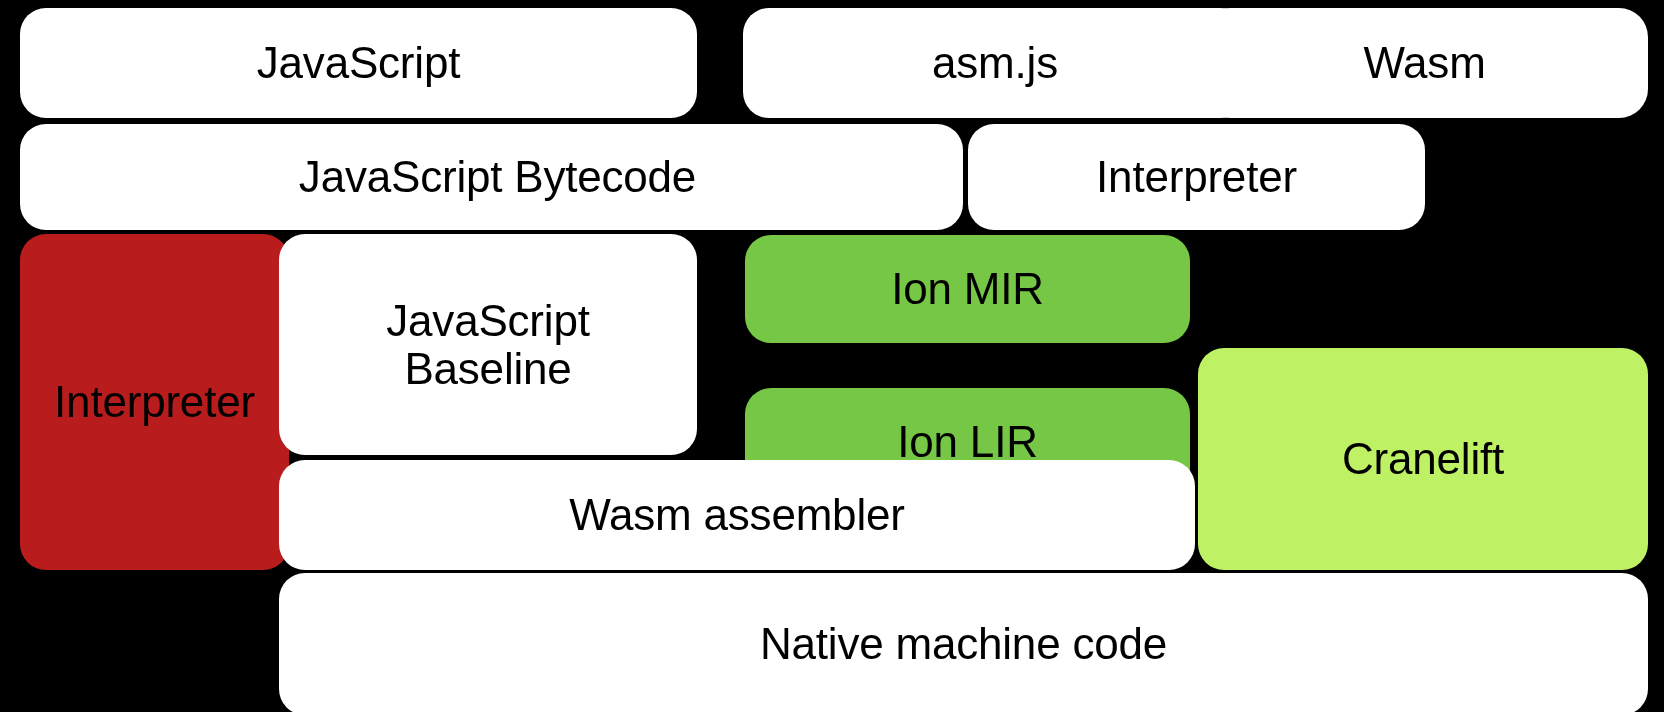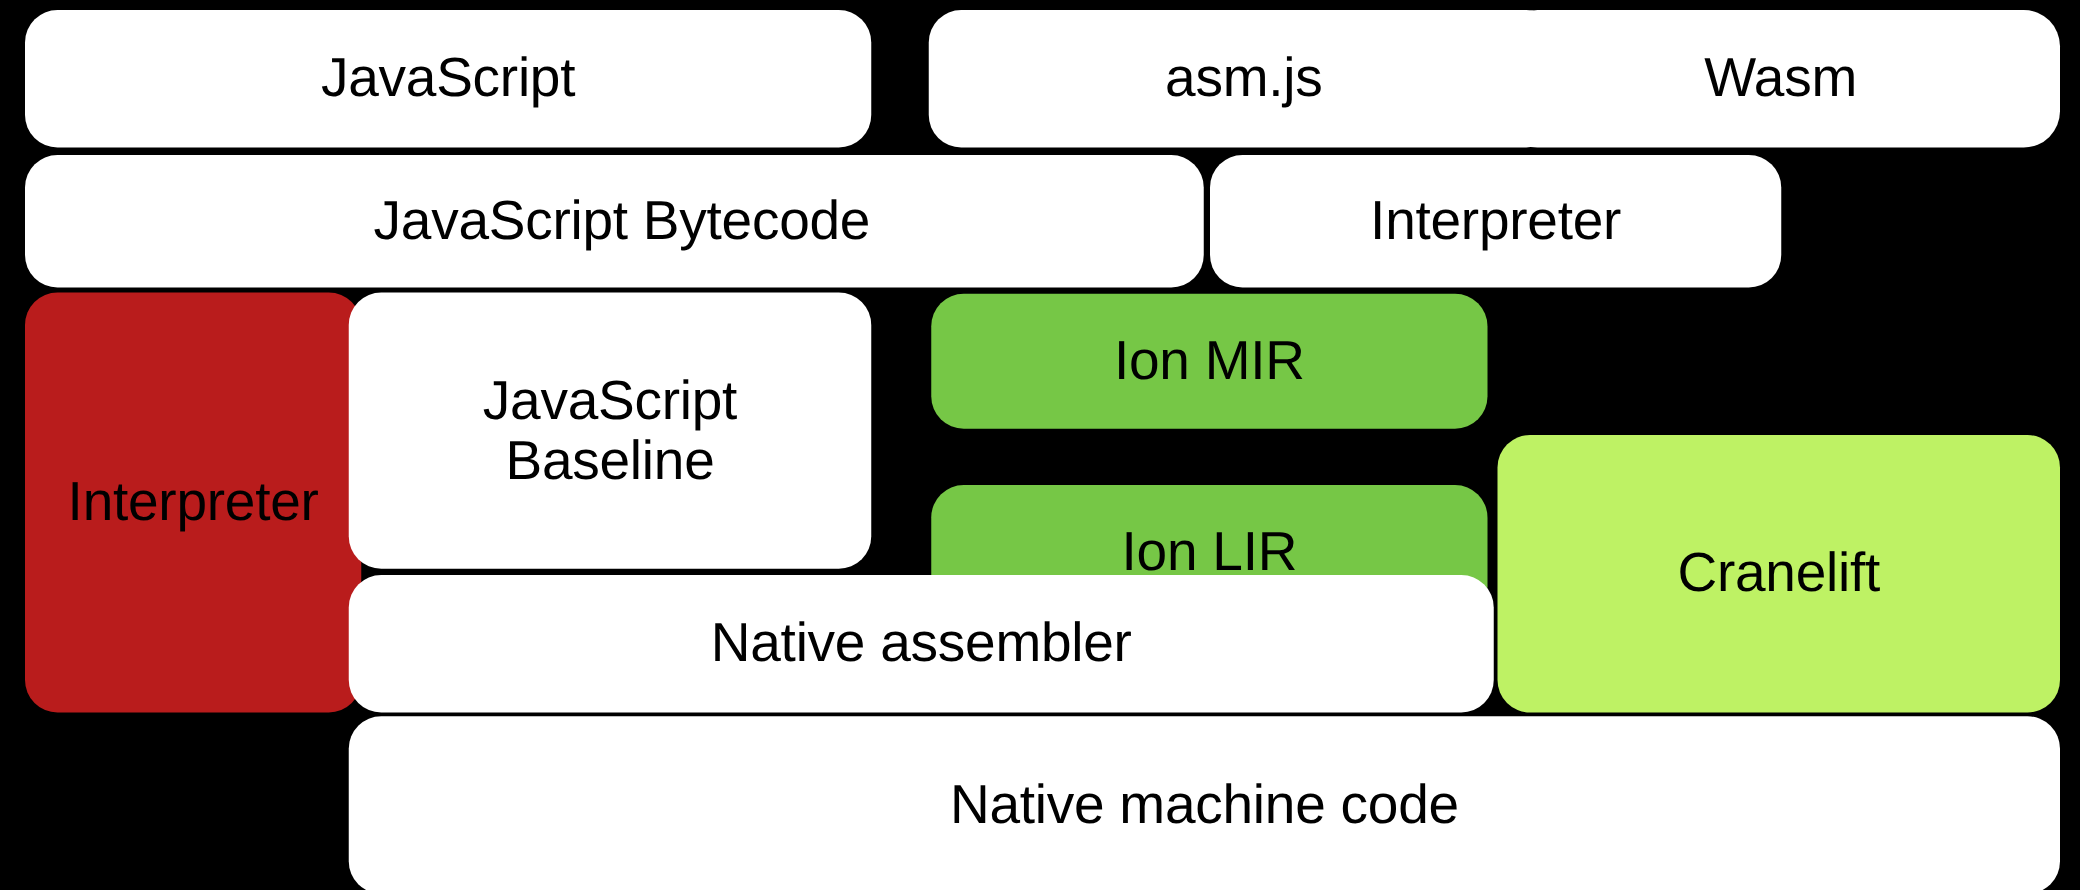--- a/index.html
+++ b/index.html
@@ -74,19 +74,19 @@
 
   <div class="node fill-gray" id="n-interpreter">Interpreter</div>
 
   <div class="node fill-white" id="n-js-baseline">JavaScript
 Baseline</div>
 
   <div class="node fill-green" id="n-ion-mir">Ion MIR</div>
 
   <div class="node fill-green" id="n-ion-lir">Ion LIR</div>
 
-  <div class="node fill-white" id="n-macro-assembler">Native assembler</div>
+  <div class="node fill-white" id="n-macro-assembler">Wasm assembler</div>
 
   <div class="node fill-pink" id="n-cranelift">Cranelift</div>
 
   <div class="node fill-white" id="n-native-code">Native machine code</div>
 
 </div>
 
 </body></html>

